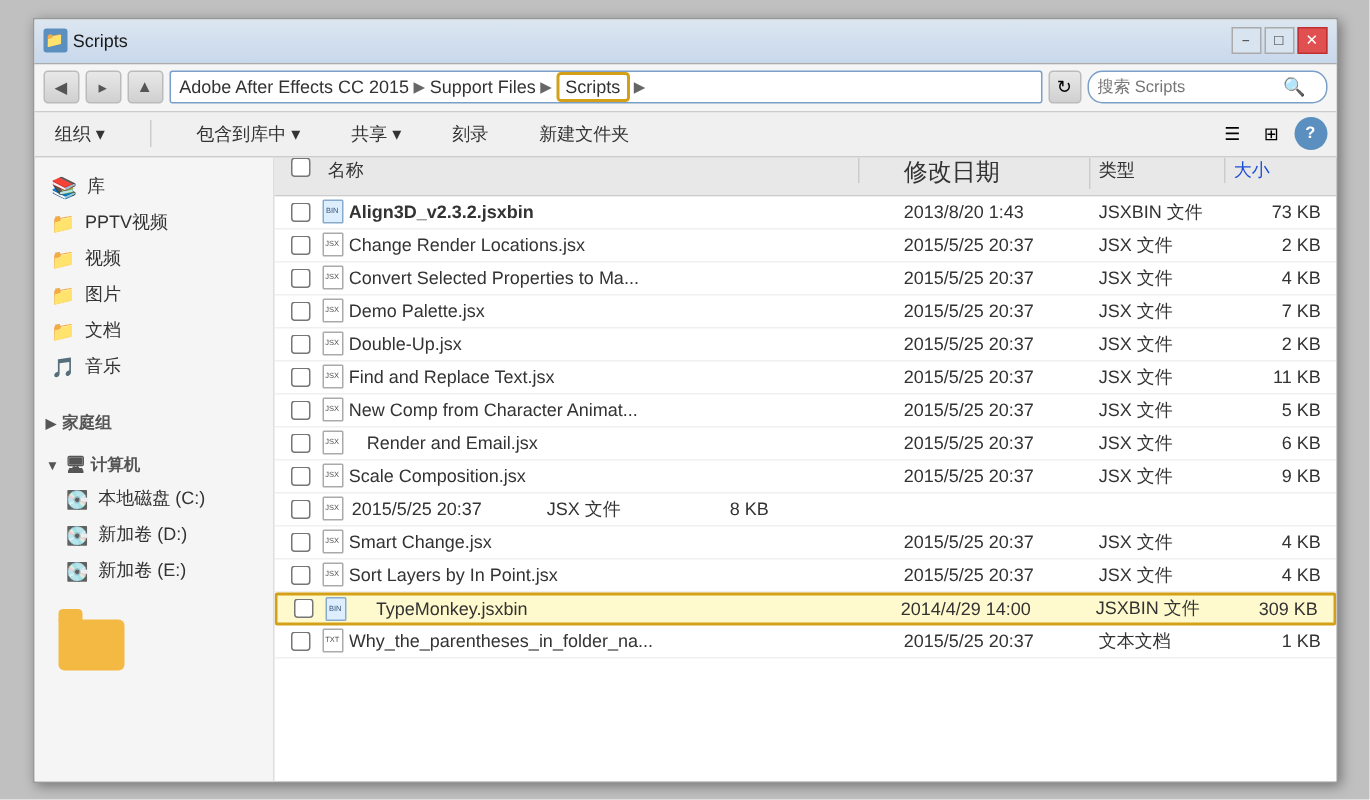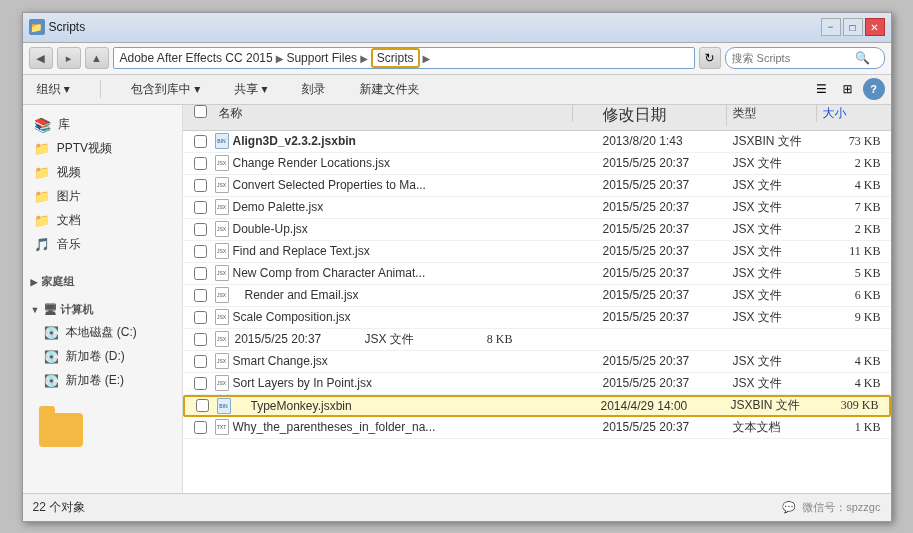--- a/index.html
+++ b/index.html
@@ -303,21 +303,21 @@
     }
     .file-row .col-check {
       width: 28px;
       display: flex;
       align-items: center;
       justify-content: center;
     }
     .file-name { flex: 2; font-size: 12px; color: #333; overflow: hidden; text-overflow: ellipsis; white-space: nowrap; }
     .file-date { width: 130px; font-size: 12px; color: #333; padding: 0 6px; }
     .file-type { width: 90px; font-size: 12px; color: #333; padding: 0 6px; }
-    .file-size { width: 70px; font-size: 12px; color: #333; padding: 0 6px; text-align: right; font-family: Liberation Serif, serif; }
+    .file-size { width: 70px; font-size: 12px; color: #333; padding: 0 6px; text-align: right; }
 
     .status-bar {
       height: 28px;
       background: #f0f0f0;
       border-top: 1px solid #ccc;
       display: flex;
       align-items: center;
       padding: 0 10px;
       gap: 10px;
     }
@@ -587,23 +587,16 @@
     <span style="display:inline-flex;width:14px;height:16px;background:white;border:1px solid #aaa;border-radius:1px;font-size:5px;color:#555;align-items:center;justify-content:center;flex-shrink:0;">TXT</span>
     <div class="file-name" style="margin-left:4px;">Why_the_parentheses_in_folder_na...</div>
     <div class="file-date">2015/5/25 20:37</div>
     <div class="file-type">文本文档</div>
     <div class="file-size">1 KB</div>
   </div>
         </div>
     </div>
   </div>
 
-  <div class="status-bar">
-    <span class="status-text">22 个对象</span>
-    <div class="status-right">
-      <span style="font-size:11px;color:#888;">💬</span>
-      <span class="status-text" style="color:#888;font-size:11px;">微信号：spzzgc</span>
-    </div>
-  </div>
 </div>
 
 <style>
 </style>
 
 </body></html>

